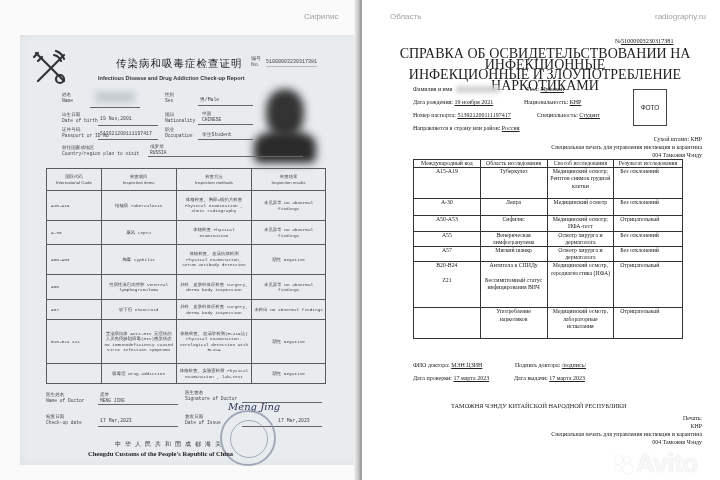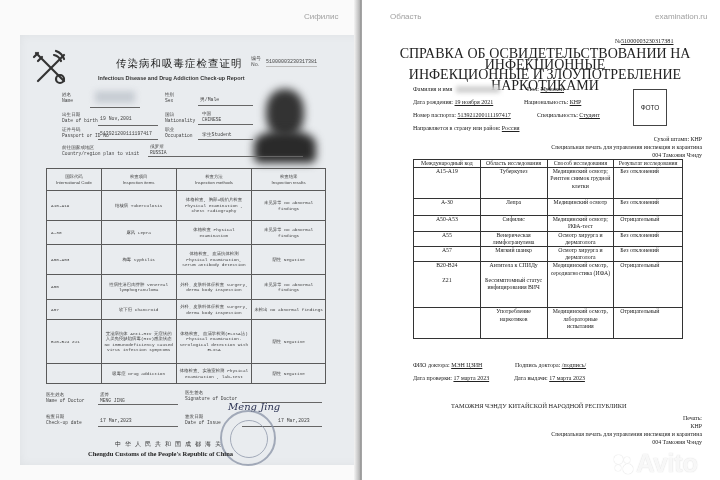--- a/index.html
+++ b/index.html
@@ -196,21 +196,21 @@
     <div class="seal"></div>
     <div class="footer-cn">中华人民共和国成都海关</div>
     <div class="footer-en">Chengdu Customs of the People's Republic of China</div>
   </div>
 </div>
 
 <div class="gutter"></div>
 
 <div class="page page-right"></div>
 <div class="hdr-small" style="left:390px">Область</div>
-<div class="hdr-small" style="left:655px">examination.ru</div>
+<div class="hdr-small" style="left:655px">radiography.ru</div>
 
 <div class="r-no"><span>№</span><u>51000003230317381</u></div>
 <div class="r-title">
   <div>СПРАВКА ОБ ОСВИДЕТЕЛЬСТВОВАНИИ НА ИНФЕКЦИОННЫЕ</div>
   <div>ИНФЕКЦИОННЫЕ И ЗЛОУПОТРЕБЛЕНИЕ НАРКОТИКАМИ</div>
 </div>
 
 <div class="r-field" style="left:413px;top:86px"><span>Фамилия и имя</span><span class="r-blur"></span></div>
 <div class="r-field" style="left:527px;top:86px"><span>Пол:</span> <span class="v">Мужской</span></div>
 <div class="r-field" style="left:413px;top:99px"><span>Дата рождения:</span> <span class="v">19 ноября 2021</span></div>

